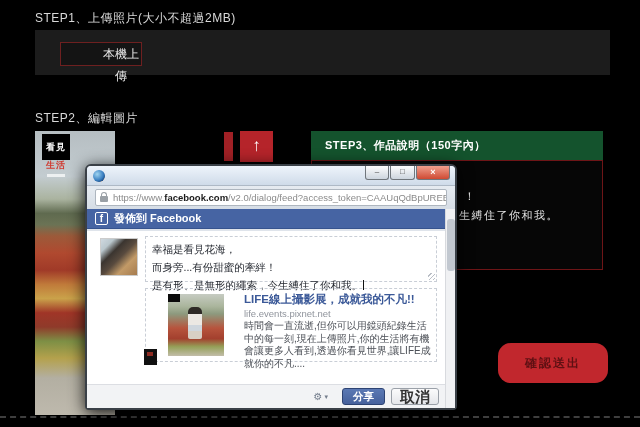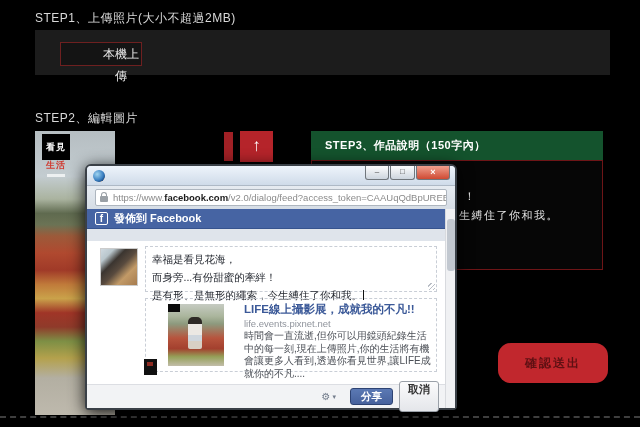--- a/index.html
+++ b/index.html
@@ -60,21 +60,21 @@
   .lock-icon::before { content:""; position:absolute; top:-4px; left:1px; width:4px; height:4px;
                        border:1.5px solid #9aa0a6; border-bottom:none; border-radius:3px 3px 0 0; }
   .url-text { font-size:9.5px; color:#8a8a8a; }
   .url-text .dom { color:#1a1a1a; font-weight:bold; }
 
   .fb-header { height:20px; background:#4664a3; border-bottom:1px solid #36538e; display:flex; align-items:center; padding-left:8px; }
   .fb-logo { width:13px; height:13px; border:1px solid #fff; border-radius:2px; color:#fff; font-weight:bold;
              font-size:10px; text-align:center; line-height:11px; margin-right:6px; }
   .fb-title { color:#fff; font-size:11px; font-weight:bold; }
 
-  .fb-content { position:absolute; left:0; top:75px; width:358px; height:155px; background:#fff; }
+  .fb-content { position:absolute; left:0; top:65px; width:358px; height:155px; background:#fff; }
   .avatar { position:absolute; left:13px; top:7px; width:38px; height:38px; border:1px solid #ccc;
             background:linear-gradient(135deg,#cfd9e0 0%,#b9c6cc 18%,#3b3530 35%,#584a3e 52%,#c29a67 72%,#a67c4e 100%); }
   .composer { position:absolute; left:58px; top:5px; width:292px; height:46px; border:1px dashed #c9ced6;
               padding:2px 6px; cursor:text; }
   .composer-text { font-size:10.5px; line-height:13.5px; color:#1d2129; white-space:pre-line; }
   .caret { display:inline-block; width:1px; height:10px; background:#111; margin-left:1px; vertical-align:-1px; }
   .resize-grip { position:absolute; right:1px; bottom:1px; width:7px; height:7px; cursor:nwse-resize;
     background:repeating-linear-gradient(135deg,transparent 0 2px,#b9bec6 2px 3px); }
 
   .link-preview { position:absolute; left:58px; top:57px; width:292px; height:74px; border:1px dashed #c9ced6; }
@@ -88,22 +88,22 @@
   .preview-desc { position:absolute; left:98px; top:31px; width:188px; color:#4b4f56; font-size:10px; line-height:12.5px; }
   .mini-thumb { position:absolute; left:57px; top:118px; width:13px; height:16px; background:#101010; cursor:pointer; }
   .mini-thumb::after { content:""; position:absolute; left:3px; top:3px; width:6px; height:4px; background:#8e2b22; }
 
   .fb-footer { position:absolute; left:0; bottom:0; width:358px; height:24px; background:#f2f3f5;
                border-top:1px solid #dcdee3; display:flex; align-items:center; justify-content:flex-end; }
   .privacy-btn { display:flex; align-items:center; color:#737d8c; margin-right:14px; cursor:pointer; }
   .gear-glyph { font-size:10px; } .caret-glyph { font-size:7px; margin-left:2px; }
   .share-btn { height:17px; padding:0 10px; background:linear-gradient(#5b79b4,#46619c); border:1px solid #2d4373;
                border-radius:3px; color:#fff; font-size:10.5px; font-weight:bold; line-height:15px; margin-right:6px; cursor:pointer; }
-  .cancel-btn { height:31px; padding:0 8px; background:linear-gradient(#fbfbfc,#e4e6ea); border:1px solid #9aa0a8;
-                border-radius:3px; color:#333; font-size:11px; font-weight:bold; line-height:15px; margin-right:6px; cursor:pointer; }
+  .cancel-btn { height:17px; padding:0 8px; background:linear-gradient(#fbfbfc,#e4e6ea); border:1px solid #9aa0a8;
+                border-radius:3px; color:#333; font-size:15px; font-weight:bold; line-height:15px; margin-right:6px; cursor:pointer; }
 
   .scrollbar { position:absolute; right:0; top:43px; width:10px; height:199px; background:#f0f1f3;
                border-left:1px solid #d8dade; cursor:pointer; }
   .scroll-thumb { position:absolute; left:1px; top:10px; width:8px; height:52px; background:#c2c8d0;
                   border-radius:3px; cursor:grab; }
 </style>
 </head>
 <body>
 
 <div class="abs page-heading" style="left:35px;top:10px;">STEP1、上傳照片(大小不超過2MB)</div>

